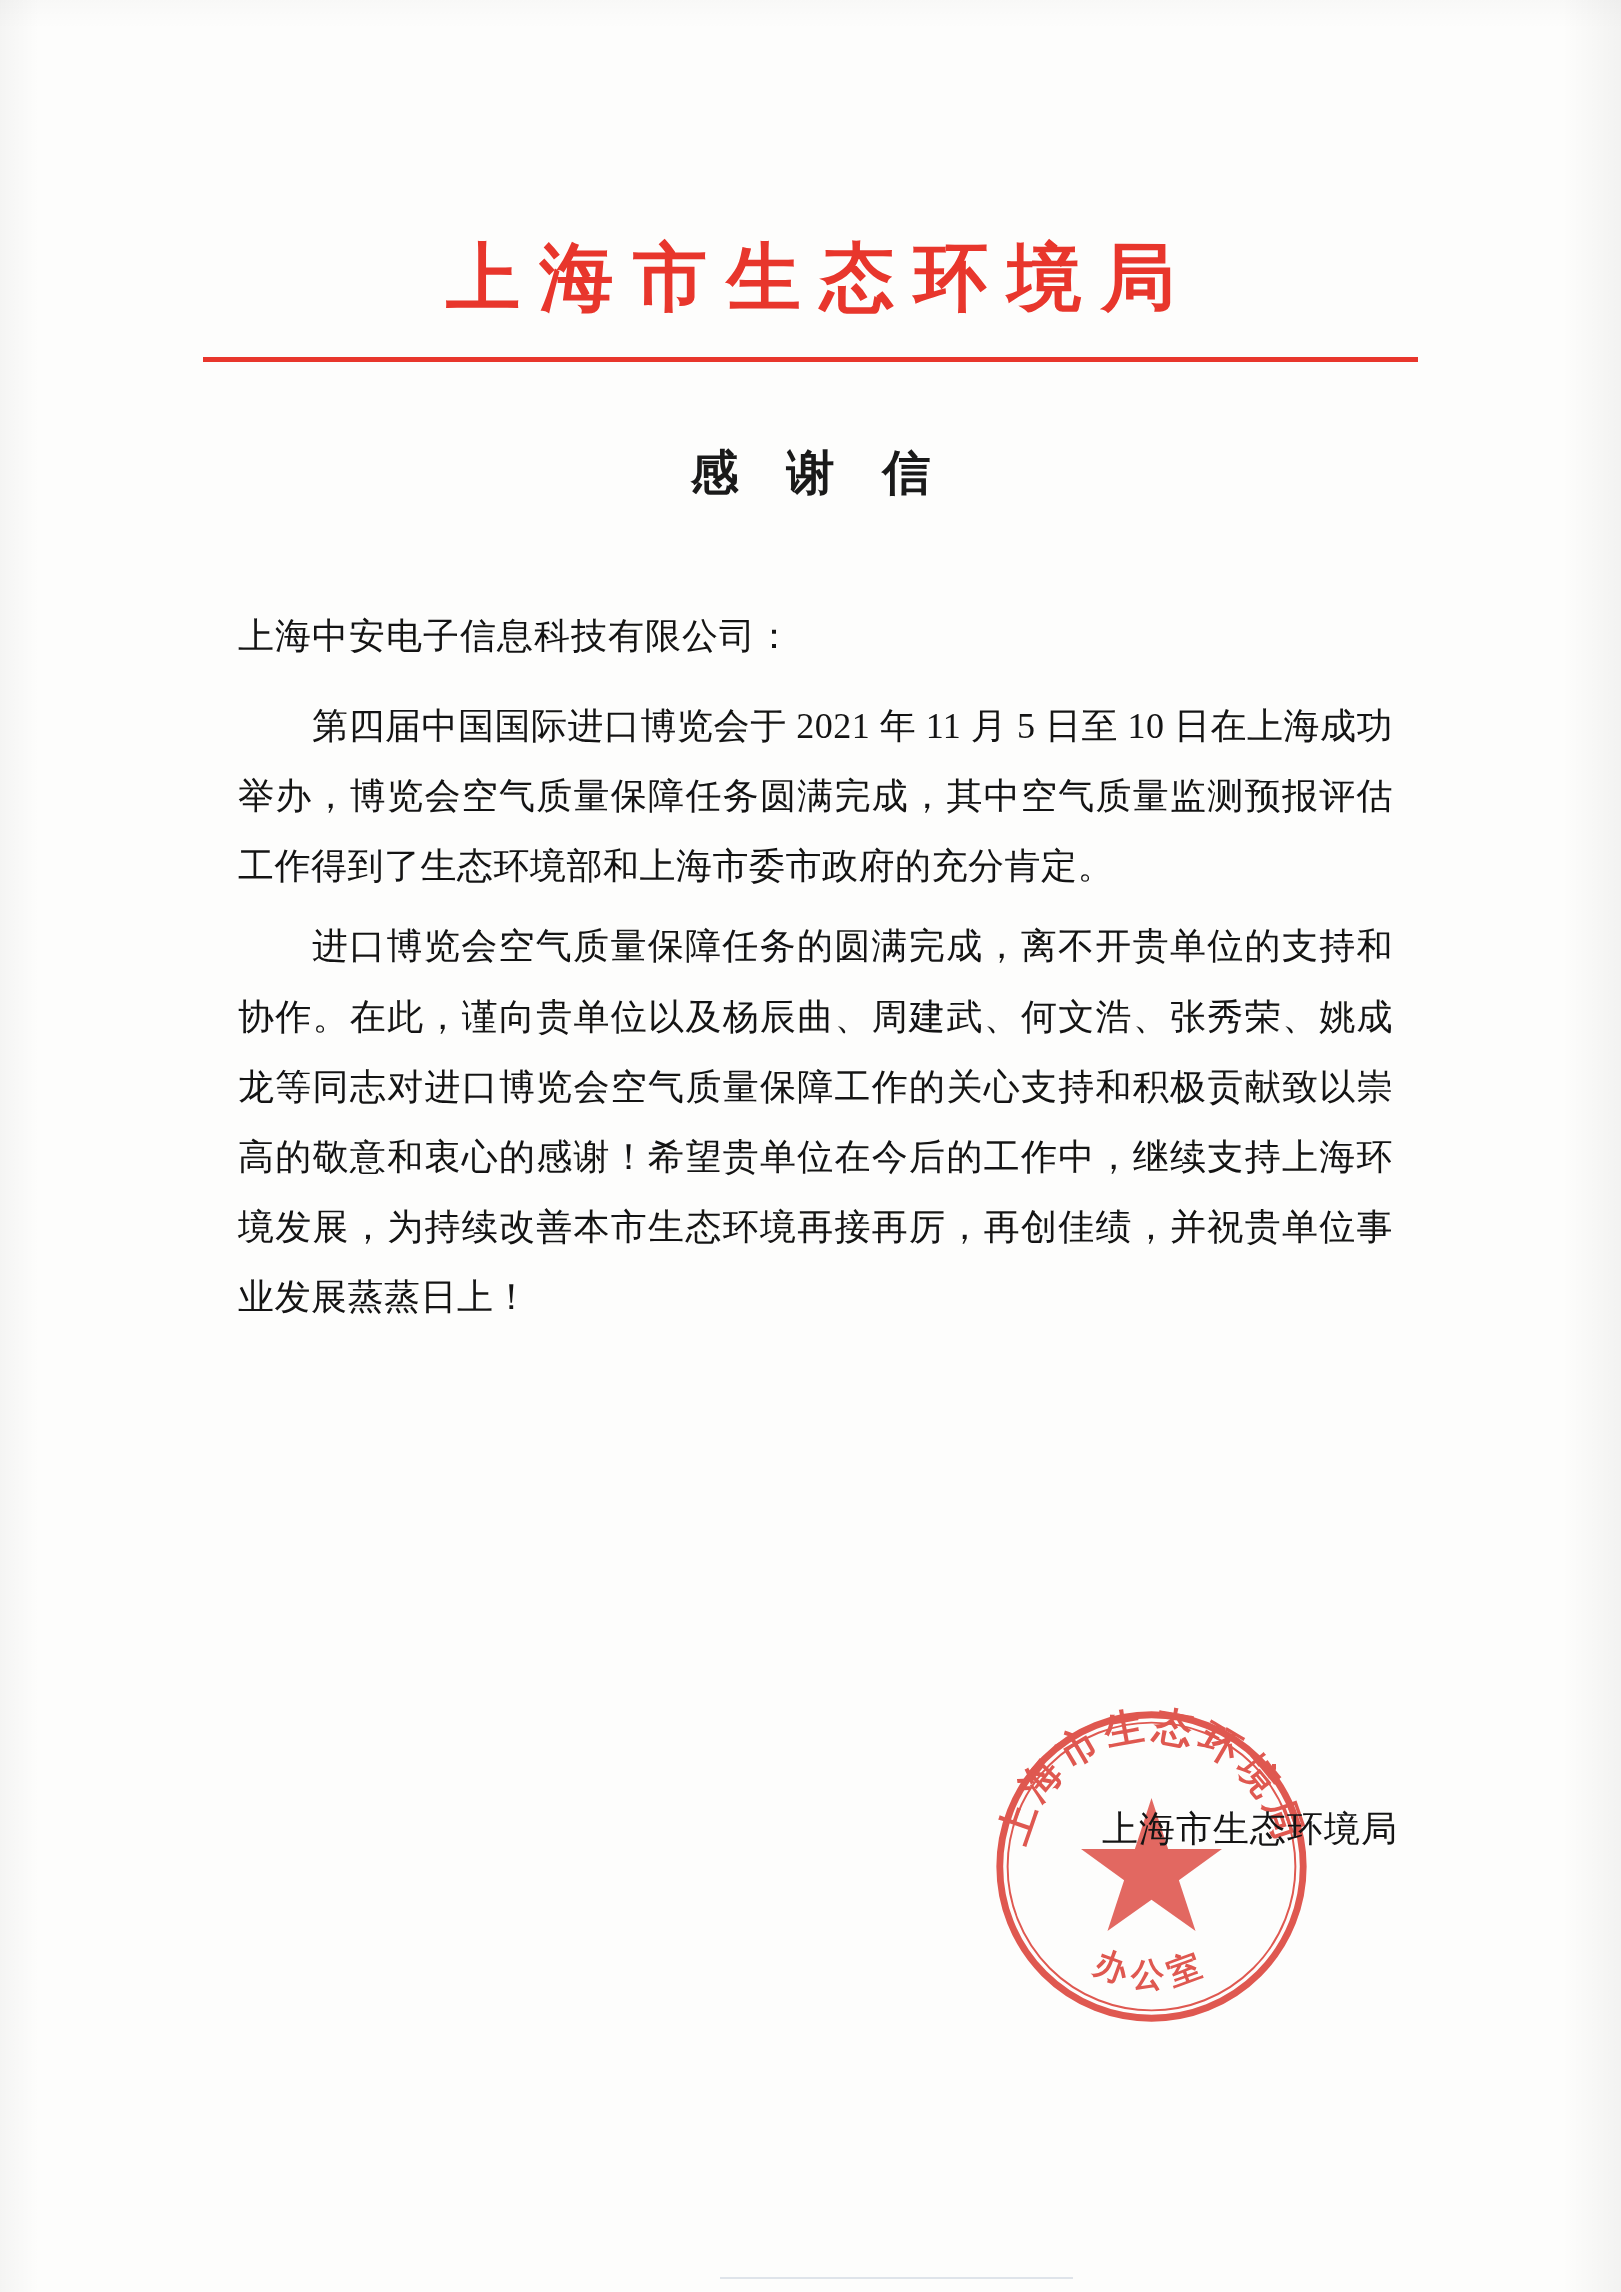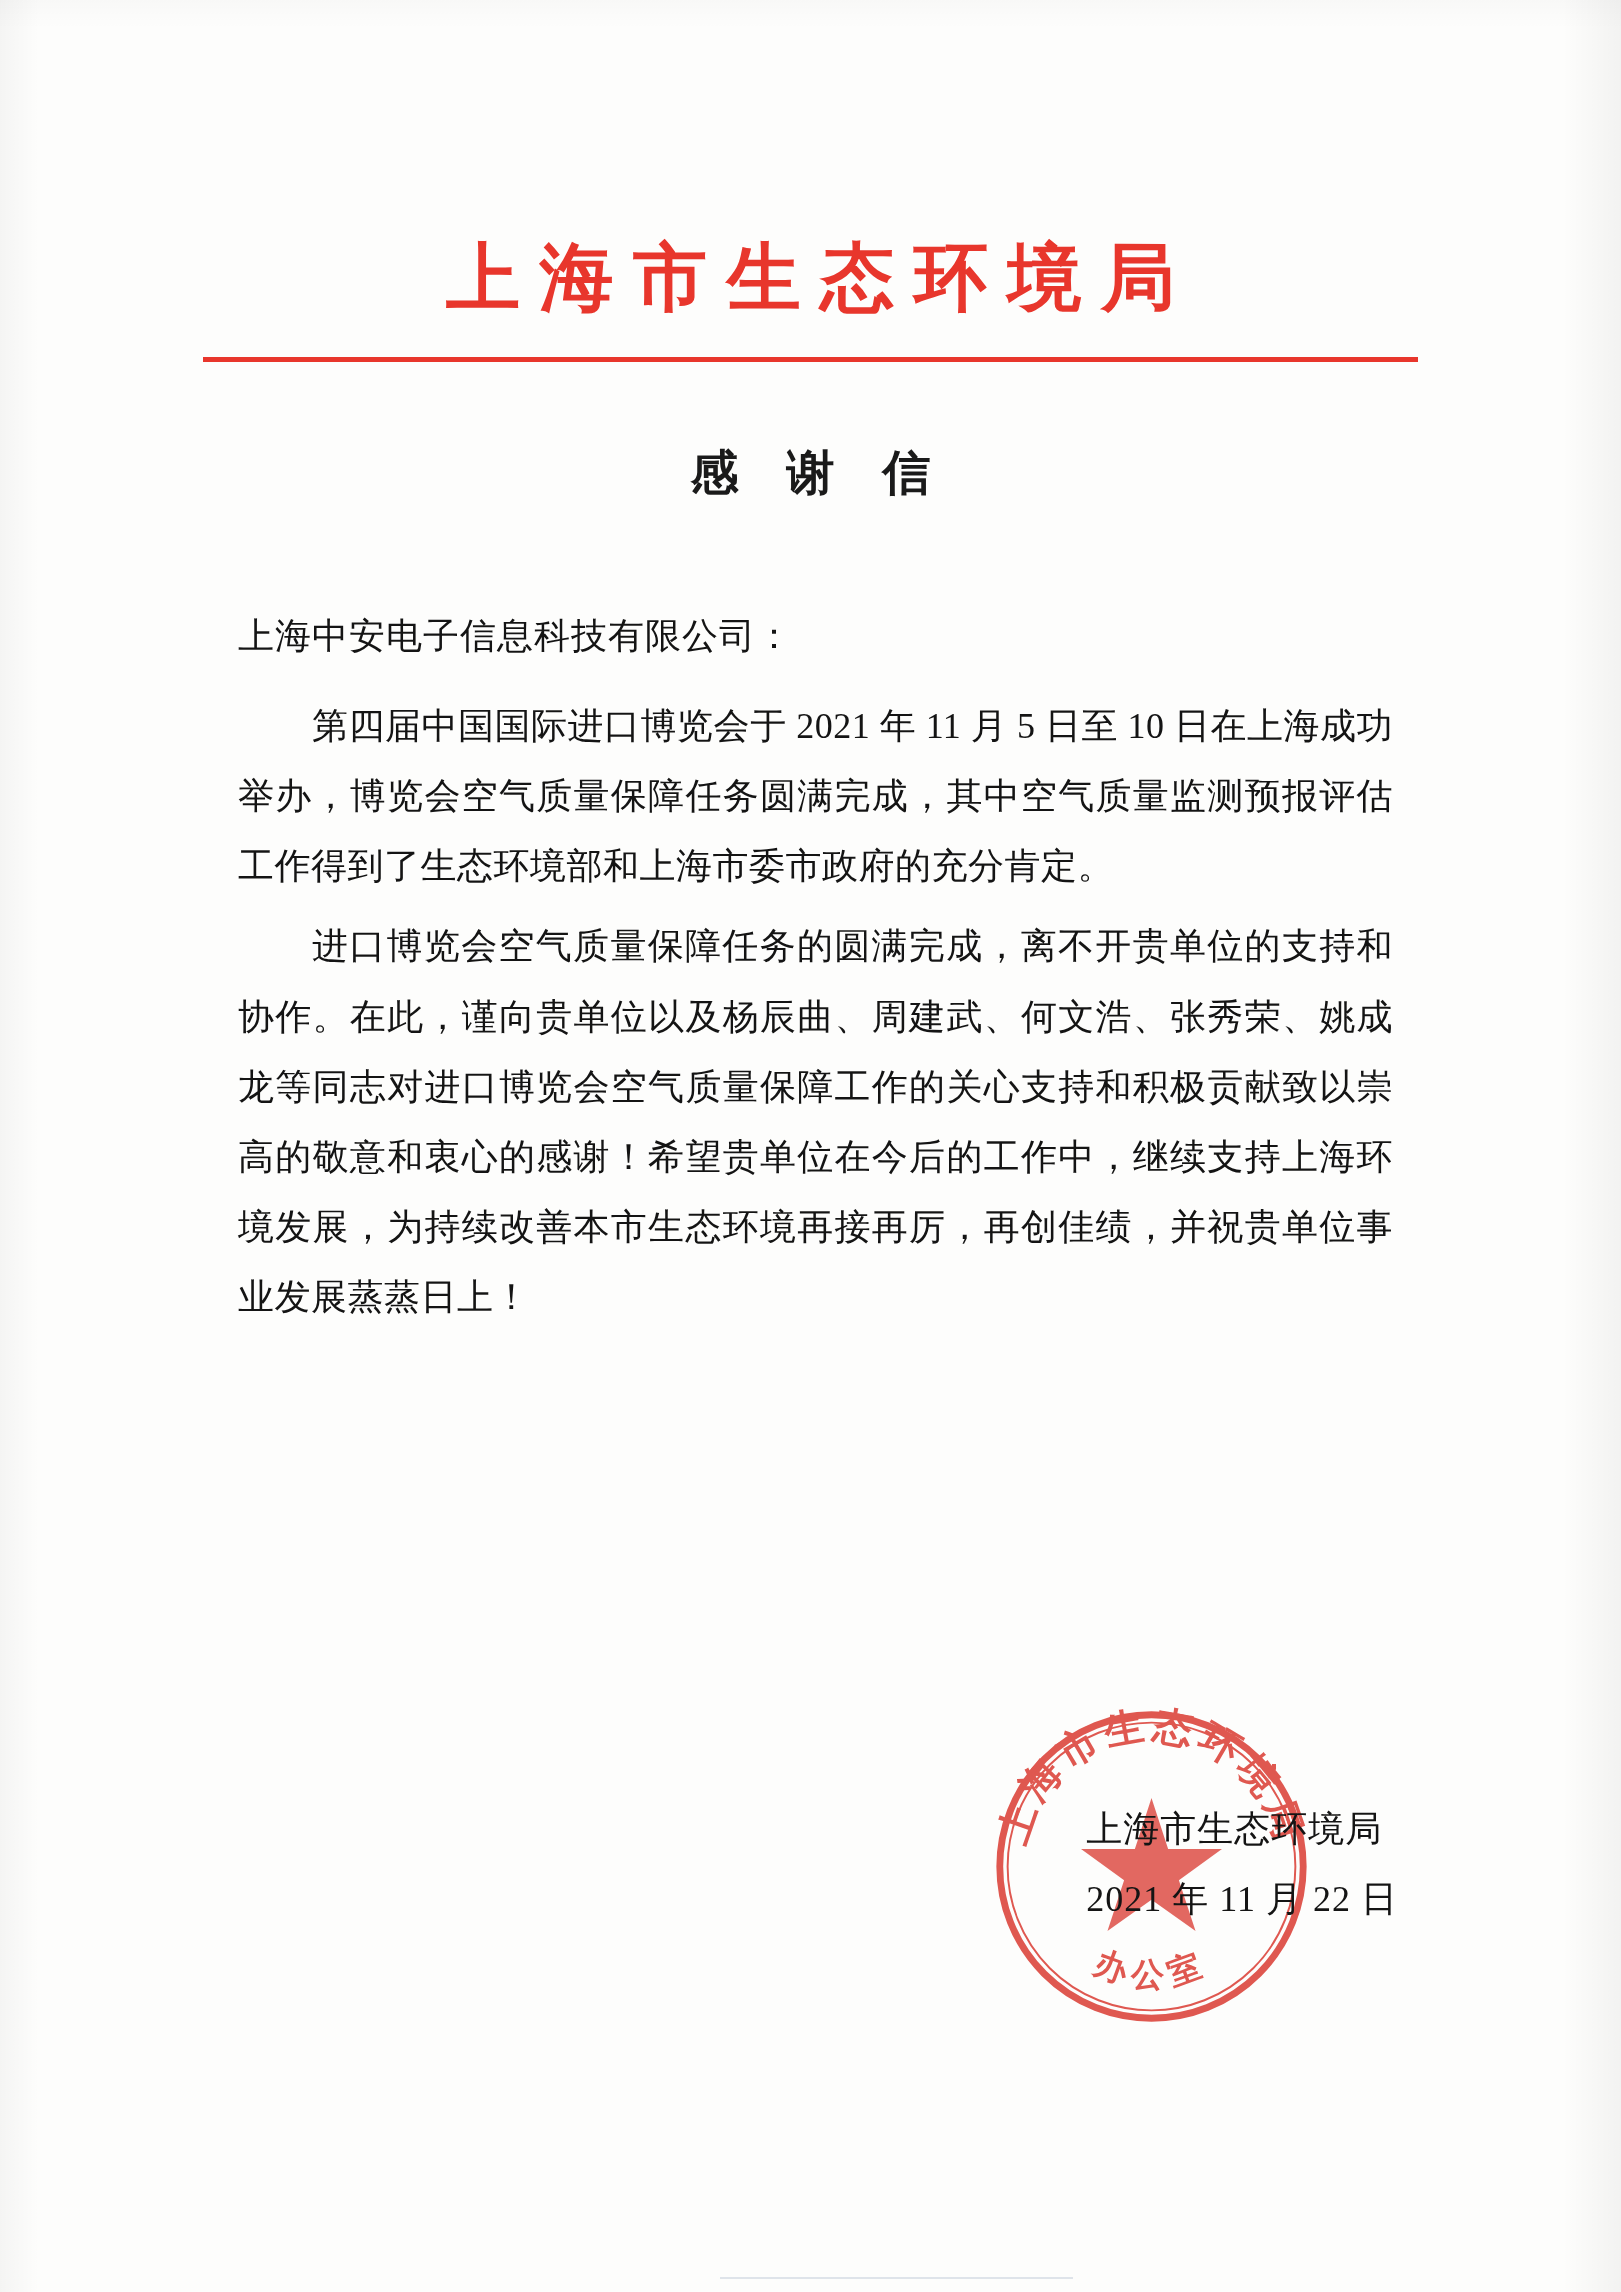--- a/index.html
+++ b/index.html
@@ -156,19 +156,18 @@
       </text>
       <path id="stampArcBottom" d="M 55 215 A 120 120 0 0 0 275 215" fill="none" stroke="none"></path>
       <text font-family="DejaVu Serif, serif" font-size="34" font-weight="bold" fill="#d9342b" letter-spacing="8">
         <textPath href="#stampArcBottom" startOffset="50%" text-anchor="middle">办公室</textPath>
       </text>
     </svg>
   </div>
 
   <div class="signature">
     <div>上海市生态环境局</div>
-    <div>2021 年 11 月 22 日</div>
   </div>
 
   <div class="footer-line"></div>
 
 </div>
 
 
 </body></html>

